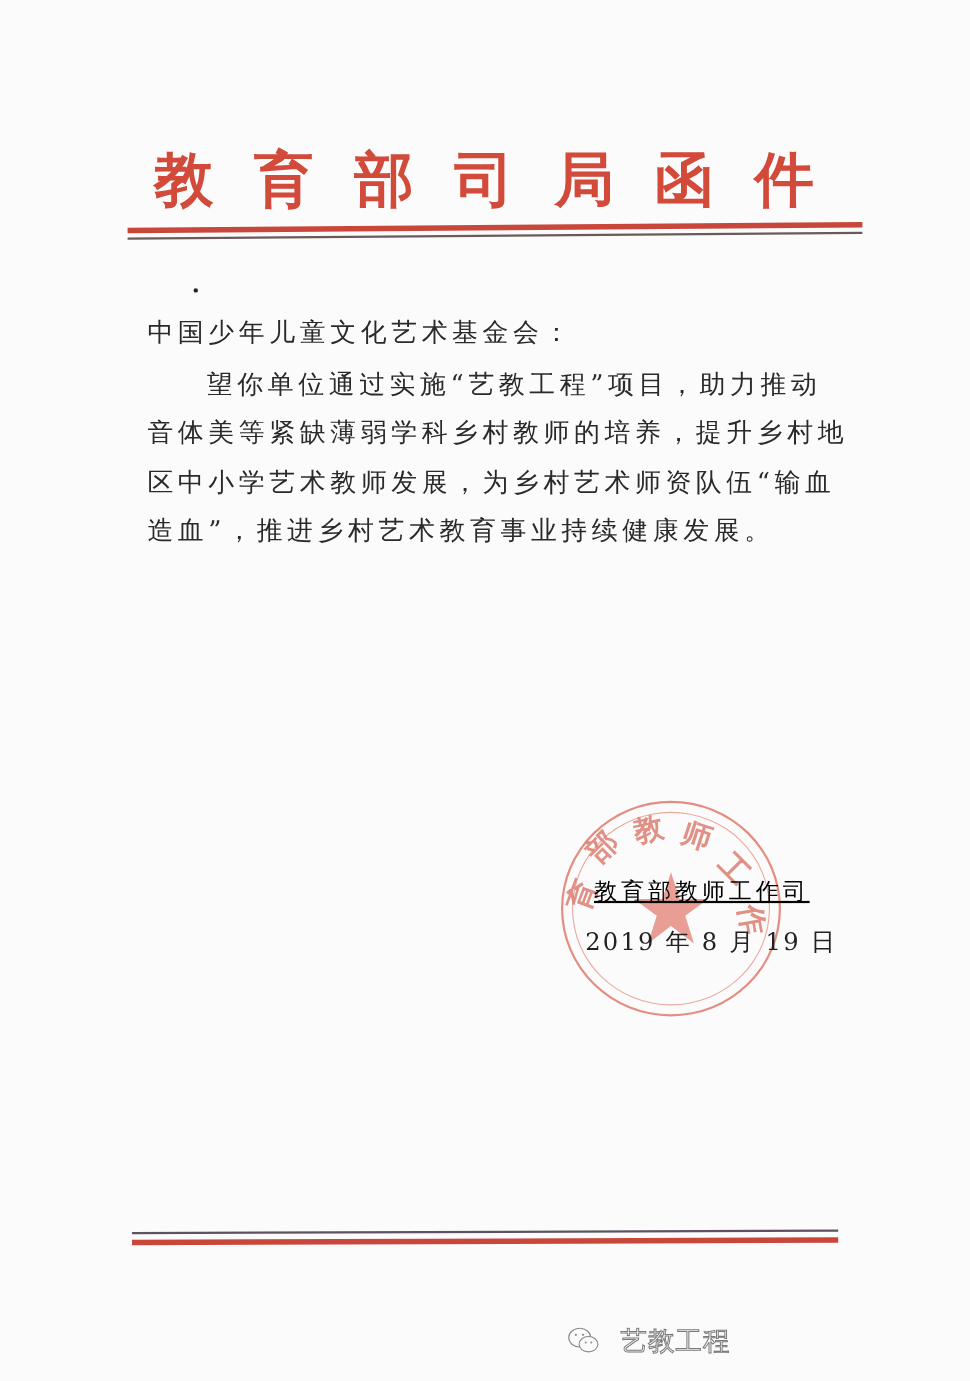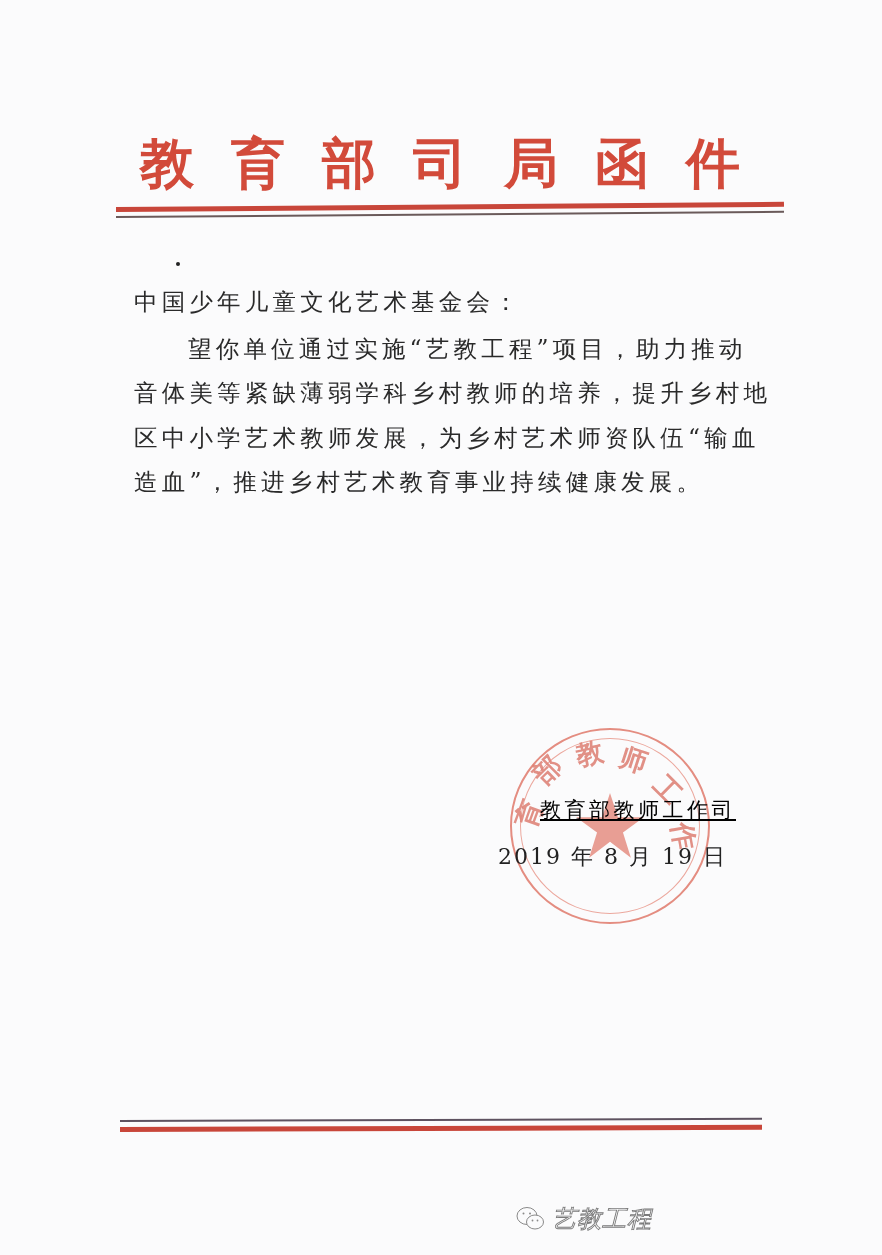--- a/index.html
+++ b/index.html
@@ -51,35 +51,35 @@
     }
     .stamp-ring-char {
       position: absolute; color: #d8685a; font-size: 27px; font-weight: bold;
       font-family: "DejaVu Sans", sans-serif; opacity: 0.85;
     }
     .signer {
       position: absolute; left: 540px; top: 796px;
       font-size: 21px; letter-spacing: 3.5px; color: #000000; z-index: 3; text-decoration: underline;
     }
     .date {
-      position: absolute; left: 498px; top: 842px;
+      position: absolute; left: 532px; top: 842px;
       font-size: 22px; letter-spacing: 2px; color: #222; z-index: 3;
     }
     .rule-bottom-thin {
       position: absolute; left: 120px; top: 1120px; width: 642px; height: 1.5px;
       background: #5e5260; transform: rotate(-0.2deg); transform-origin: left center;
     }
     .rule-bottom-red {
       position: absolute; left: 120px; top: 1127px; width: 642px; height: 5px;
       background: #c8463a; transform: rotate(-0.2deg); transform-origin: left center;
     }
     .watermark {
       position: absolute; left: 516px; top: 1203px;
-      display: flex; align-items: center; gap: 6px;
-      color: #777; font-family: "DejaVu Sans", sans-serif; font-size: 24px; font-style: italic;
+      display: flex; align-items: center; gap: 18px;
+      color: #777; font-family: "DejaVu Sans", sans-serif; font-size: 24px;
     }
     .watermark .wm-icon { width: 30px; height: 28px; }
     .watermark .wm-label {
       color: transparent; -webkit-text-stroke: 0.9px #7a7a7a; letter-spacing: 1px;
     }
   </style>
 </head>
 <body>
 
 <div class="page">

